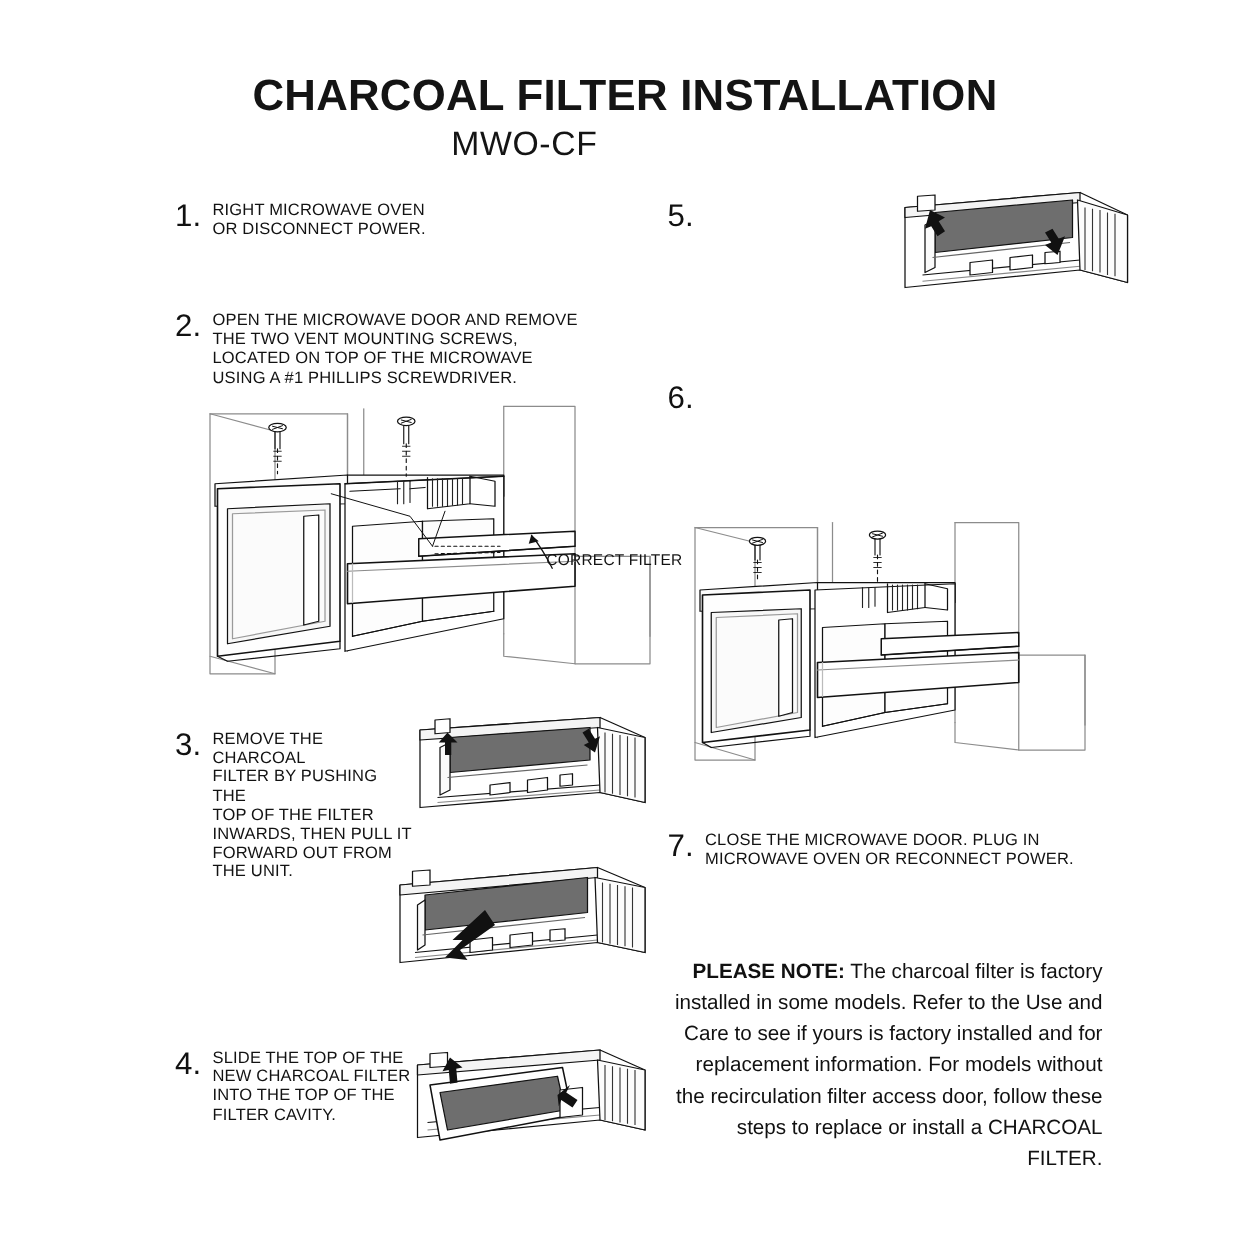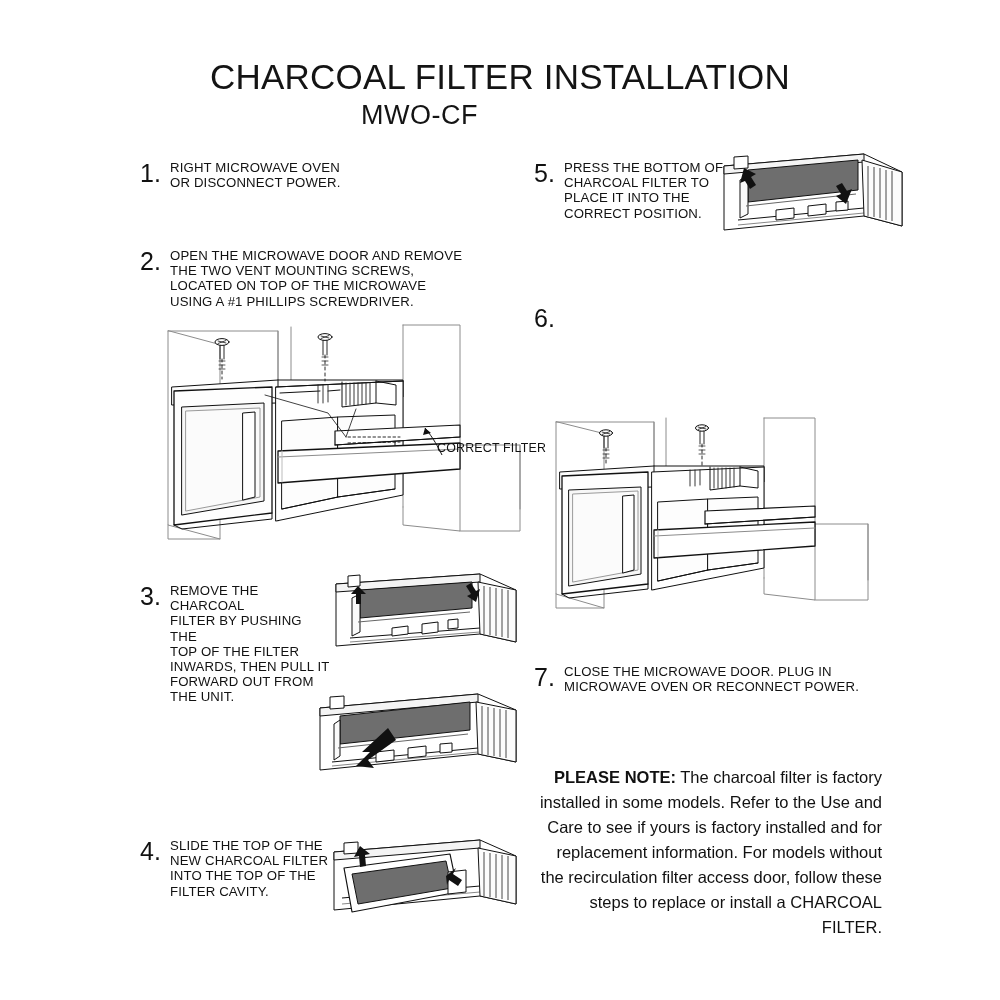--- a/index.html
+++ b/index.html
@@ -2,21 +2,21 @@
 <html><head>
 <meta charset="utf-8">
 <style>
   html,body{margin:0;padding:0;background:#fff;}
   body{width:1000px;height:1000px;overflow:hidden;
        font-family:"Liberation Sans","DejaVu Sans",sans-serif;color:#1a1a1a;}
   .page{position:relative;width:1000px;height:1000px;background:#ffffff;}
 
   
   .title{position:absolute;left:0;top:57px;width:1000px;text-align:center;
-         font-size:35px;font-weight:400;letter-spacing:0.2px;color:#141414;
+         font-size:35px;font-weight:700;letter-spacing:0.2px;color:#141414;
          font-family:"Liberation Sans",sans-serif;}
   .subtitle{position:absolute;left:0;top:100px;width:839px;text-align:center;
             font-size:27px;font-weight:400;letter-spacing:0.5px;color:#141414;}
 
   
   .step{position:absolute;display:flex;align-items:flex-start;}
   .num{font-size:25px;font-weight:400;line-height:1;color:#111;
        width:30px;flex:0 0 30px;text-align:left;padding-top:1px;}
   .body{font-size:13.2px;line-height:15.2px;letter-spacing:0.15px;color:#121212;
         white-space:pre-line;}
@@ -256,24 +256,20 @@
         <path d="M118 34 L136 32 L136 54 L118 56 Z" fill="#fff"></path>
 
         <path d="M30 8 L40 16 L35 17 L36 28 L30 29 L29 18 L24 19 Z" fill="#111" stroke="none"></path>
         <path d="M116 38 L126 30 L123 36 L132 42 L128 48 L119 42 L117 47 Z" fill="#111" stroke="none"></path>
       </g>
     </svg>
   </div>
 
   <div class="step" style="left:534px;top:160px;width:200px;">
     <div class="num">5.</div>
-    <div class="body">PRESS THE BOTTOM OF
-CHARCOAL FILTER TO
-PLACE IT  INTO THE
-CORRECT POSITION.</div>
   </div>
 
   <div class="fig" style="left:718px;top:152px;">
     <svg width="190" height="115" viewBox="0 0 190 115">
       <g fill="none" stroke="#111" stroke-width="1" stroke-linejoin="round">
         <path d="M6 14 L146 2 L184 20 L184 74 L146 64 L6 78 Z" fill="#ffffff" stroke="#111"></path>
         <path d="M6 14 L146 2 L146 10 L6 22 Z" fill="#f4f4f4"></path>
         <path d="M16 5 L30 4 L30 16 L16 17 Z" fill="#fff"></path>
 
         <path d="M30 18 L140 8 L140 38 L30 50 Z" fill="#6e6e6e" stroke="#111"></path>

